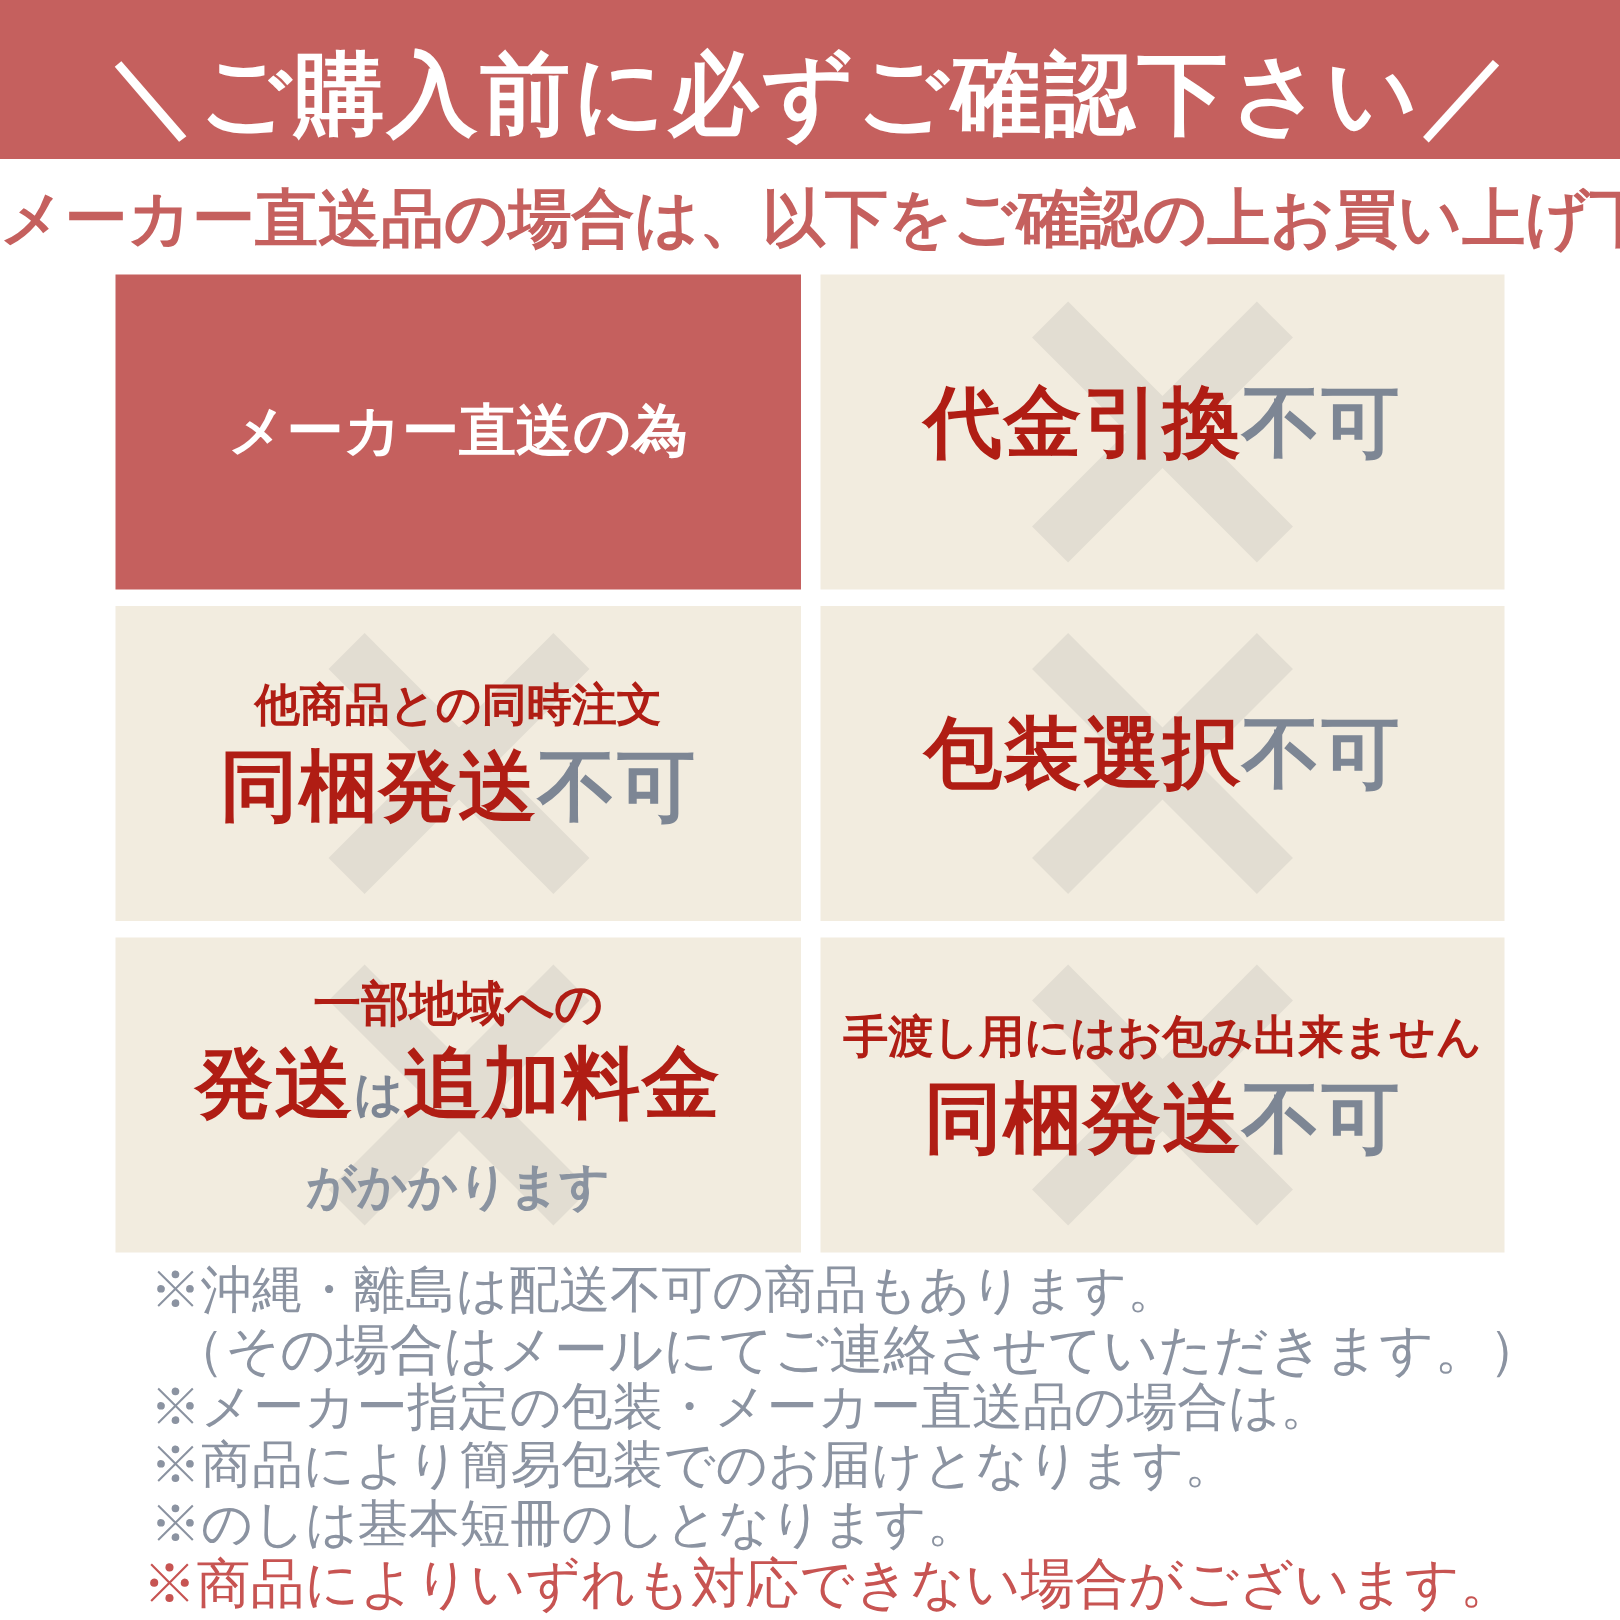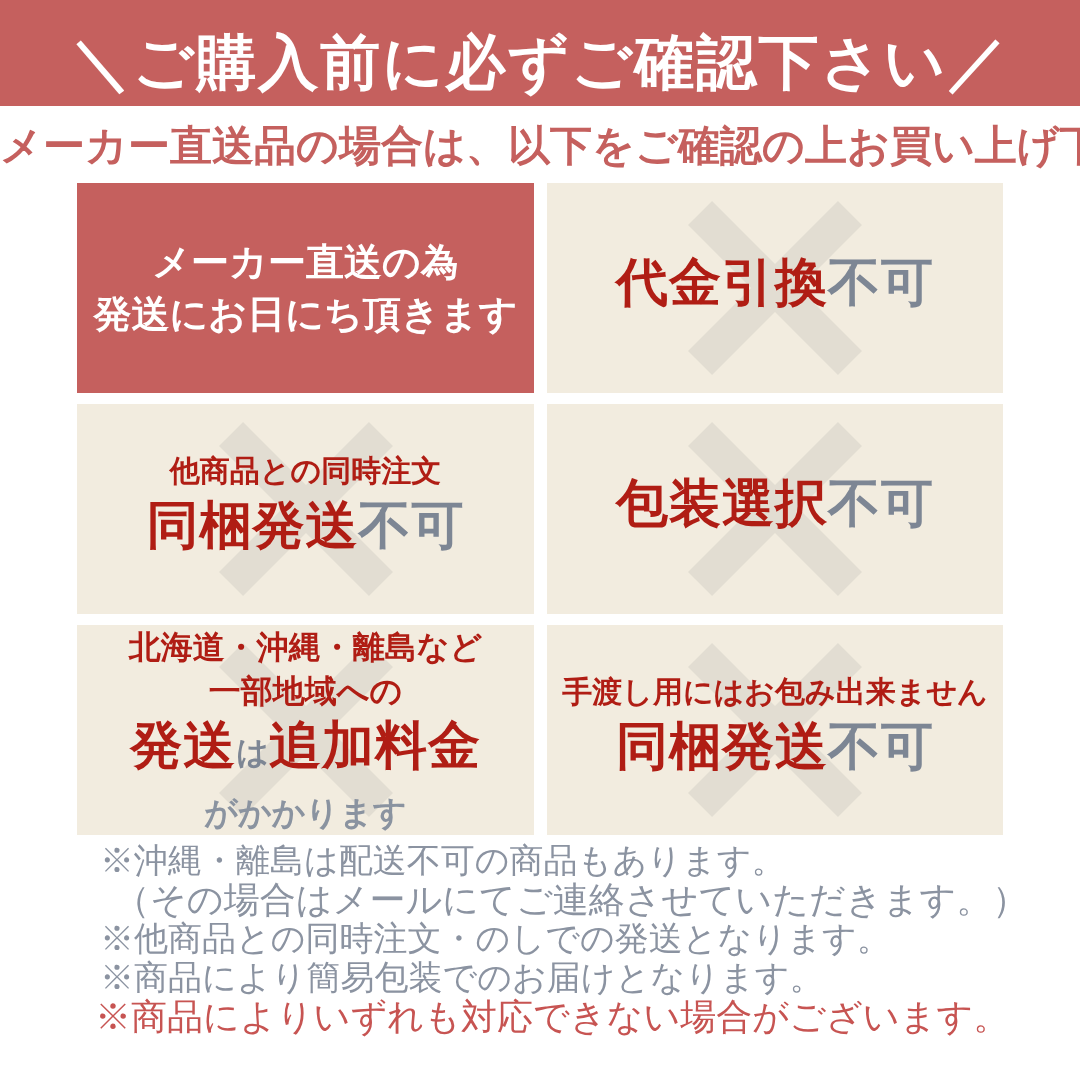--- a/index.html
+++ b/index.html
@@ -76,21 +76,20 @@
   <header class="banner">
     <span>＼ご購入前に必ずご確認下さい／</span>
   </header>
 
   <div class="subtitle">メーカー直送品の場合は、以下をご確認の上お買い上げ下さい。</div>
 
   <div class="grid">
 
     <div class="cell cell-red">
       <div class="cell-text white-line">メーカー直送の為</div>
-      <div class="cell-text white-line">発送にお日にち頂きます</div>
     </div>
 
     <div class="cell cell-beige">
       <div class="cross"></div>
       <div class="cell-text main-line">
         <span class="big-red">代金引換</span><span class="big-gray">不可</span>
       </div>
     </div>
 
     <div class="cell cell-beige">
@@ -103,39 +102,39 @@
 
     <div class="cell cell-beige">
       <div class="cross"></div>
       <div class="cell-text main-line">
         <span class="big-red">包装選択</span><span class="big-gray">不可</span>
       </div>
     </div>
 
     <div class="cell cell-beige">
       <div class="cross"></div>
-      <div class="cell-text mid-red">北海道・沖縄・離島など</div>
       <div class="cell-text mid-red">一部地域への</div>
       <div class="cell-text main-line">
         <span class="big-red">発送</span><span class="inline-gray-small">は</span><span class="big-red">追加料金</span>
       </div>
       <div class="cell-text tail-gray">がかかります</div>
     </div>
 
     <div class="cell cell-beige">
       <div class="cross"></div>
       <div class="cell-text sub-red">手渡し用にはお包み出来ません</div>
       <div class="cell-text main-line">
         <span class="big-red">同梱発送</span><span class="big-gray">不可</span>
       </div>
     </div>
 
   </div>
 
   <div class="notes">
     <div class="note">※沖縄・離島は配送不可の商品もあります。</div>
     <div class="note small">（その場合はメールにてご連絡させていただきます。）</div>
-    <div class="note">※他商品との同時注文・のしでの発送となります。</div>
+    <div class="note">※メーカー指定の包装・メーカー直送品の場合は。</div>
     <div class="note">※商品により簡易包装でのお届けとなります。</div>
+    <div class="note">※のしは基本短冊のしとなります。</div>
     <div class="note red">※商品によりいずれも対応できない場合がございます。</div>
   </div>
 
 </div>
 
 </body></html>

